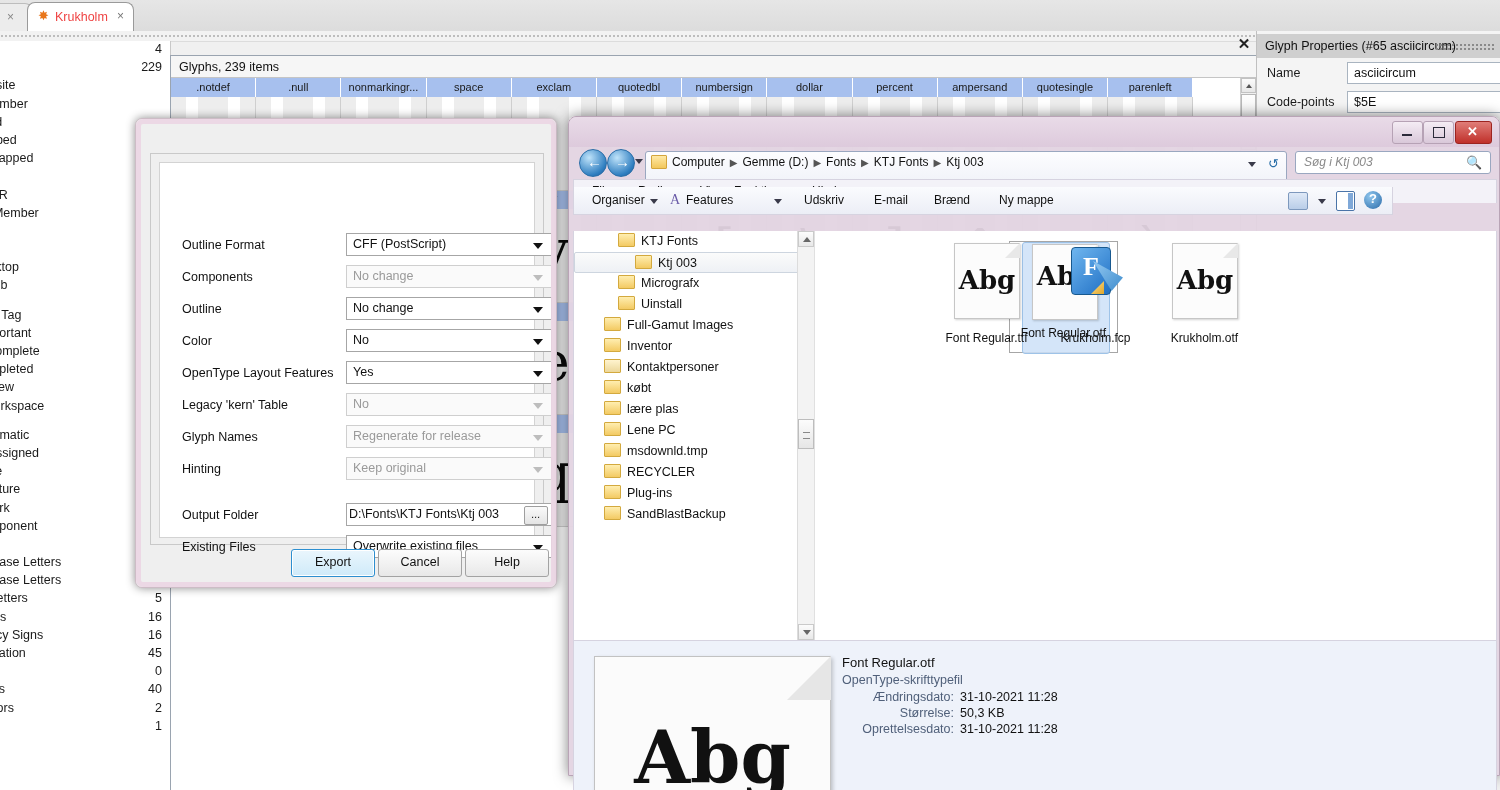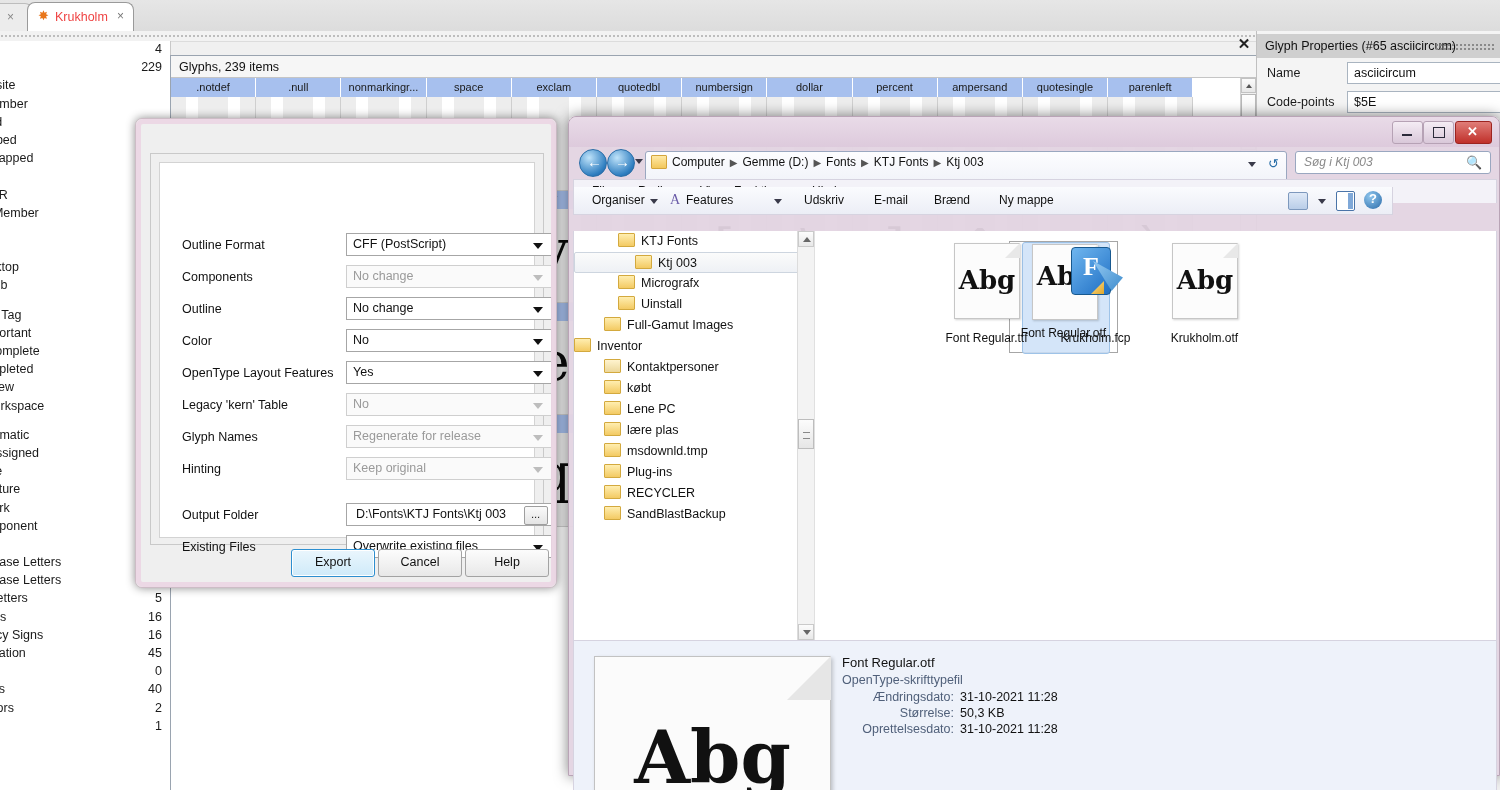--- a/index.html
+++ b/index.html
@@ -123,21 +123,21 @@
   .sel{position:absolute;left:186px;top:0;width:206px;height:23px;
     background:#fff;border:1px solid #a6a6a6;font-size:12.5px;color:#111;
     line-height:21px;padding-left:6px;box-sizing:border-box;cursor:pointer;}
   .sel .arw{position:absolute;right:8px;top:9px;
     border-left:5px solid transparent;border-right:5px solid transparent;
     border-top:6px solid #111;}
   .sel.dis{color:#9a9a9a;background:#fafafa;border-color:#cfcfcf;}
   .sel.dis .arw{border-top-color:#bdbdbd;}
   .pathfld{position:absolute;left:186px;top:0;width:206px;height:23px;
     background:#fff;border:1px solid #a6a6a6;font-size:12.5px;color:#111;
-    line-height:21px;padding-left:9px;box-sizing:border-box;}
+    line-height:21px;padding-left:2px;box-sizing:border-box;}
   .pathbtn{position:absolute;right:3px;top:2px;width:22px;height:17px;
     background:linear-gradient(#fafafa,#e4e4e4);border:1px solid #9e9e9e;
     border-radius:2px;font-size:11px;text-align:center;line-height:14px;
     color:#222;cursor:pointer;}
   #exp .btnbar{position:absolute;left:14px;top:430px;width:392px;height:30px;}
   .dbtn{position:absolute;top:0;width:82px;height:26px;
     background:linear-gradient(#fcfcfc,#e8e8e8);border:1px solid #a3a3a3;
     border-radius:3px;font-size:12.5px;color:#111;text-align:center;
     line-height:24px;cursor:pointer;}
   .dbtn.primary{background:linear-gradient(#eaf6fd,#cfeaf9);
@@ -798,28 +798,28 @@
     </div>
 
   <div class="wbody">
     <div class="tree">
       <div id="treelist">
           <div class="trow" style="padding-left:44px"><span class="fi"></span><span>KTJ Fonts</span></div>
           <div class="trow selected" style="padding-left:60px"><span class="fi"></span><span>Ktj 003</span></div>
           <div class="trow" style="padding-left:44px"><span class="fi"></span><span>Micrografx</span></div>
           <div class="trow" style="padding-left:44px"><span class="fi"></span><span>Uinstall</span></div>
           <div class="trow" style="padding-left:30px"><span class="fi"></span><span>Full-Gamut Images</span></div>
-          <div class="trow" style=""><span class="fi"></span><span>Inventor</span></div>
+          <div class="trow" style="padding-left:30px"><span class="fi"></span><span>Inventor</span></div>
           <div class="trow" style="padding-left:30px"><span class="fi doc"></span><span>Kontaktpersoner</span></div>
           <div class="trow" style="padding-left:30px"><span class="fi"></span><span>købt</span></div>
+          <div class="trow" style="padding-left:30px"><span class="fi"></span><span>lære plas</span></div>
           <div class="trow" style="padding-left:30px"><span class="fi"></span><span>Lene PC</span></div>
-          <div class="trow" style="padding-left:30px"><span class="fi"></span><span>lære plas</span></div>
           <div class="trow" style="padding-left:30px"><span class="fi"></span><span>msdownld.tmp</span></div>
+          <div class="trow" style="padding-left:30px"><span class="fi"></span><span>RECYCLER</span></div>
           <div class="trow" style="padding-left:30px"><span class="fi"></span><span>Plug-ins</span></div>
-          <div class="trow" style="padding-left:30px"><span class="fi"></span><span>RECYCLER</span></div>
           <div class="trow" style="padding-left:30px"><span class="fi"></span><span>SandBlastBackup</span></div>
         </div>
       <div class="tscroll">
         <div class="ar t"></div>
         <div class="th"></div>
         <div class="ar b"></div>
       </div>
     </div>
     <div class="files" id="filelist">
         <div class="fitem sel">

